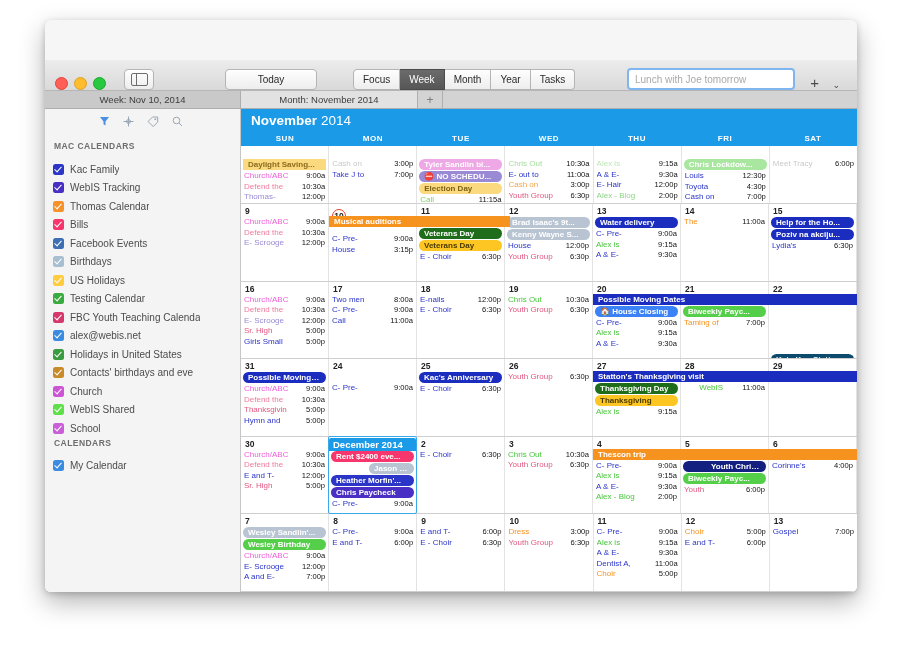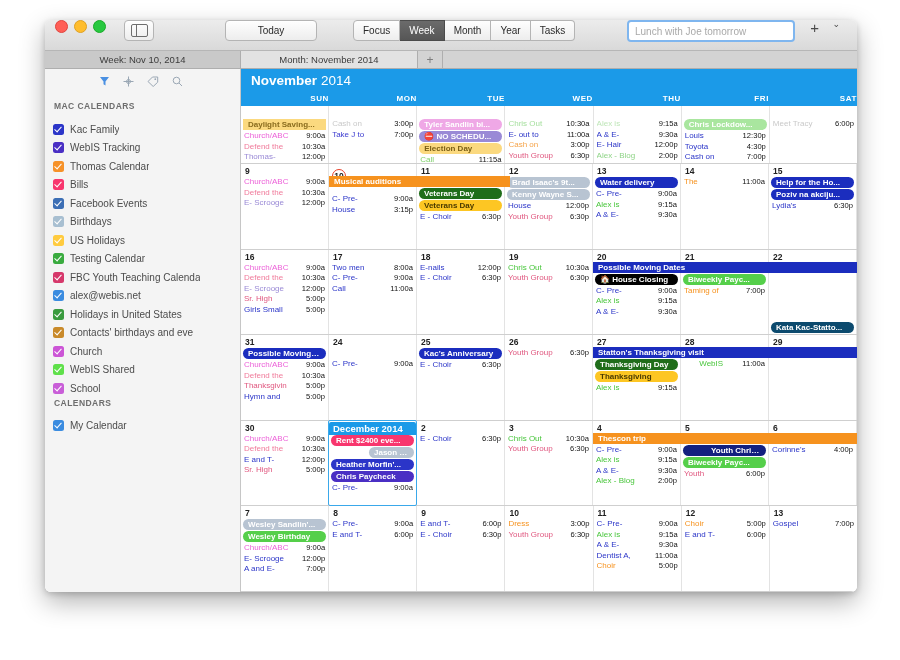--- a/index.html
+++ b/index.html
@@ -17,21 +17,21 @@
     background:#f6f6f6;border-radius:6px;
     box-shadow:0 10px 26px rgba(0,0,0,.30), 0 2px 6px rgba(0,0,0,.18);
     overflow:hidden;display:flex;flex-direction:column;
   }
 
   
   .titlebar{
     height:30px;flex:0 0 30px;
     background:linear-gradient(#ececec,#d9d9d9);
     border-bottom:1px solid #b6b6b6;
-    display:flex;align-items:flex-start;position:relative;
+    display:flex;align-items:flex-end;position:relative;margin-top:40px;
   }
   .traffic{display:flex;gap:6px;margin-left:10px;}
   .dot{width:11px;height:11px;border-radius:50%;}
   .dot.r{background:#ff5f57;border:1px solid #e0443e;}
   .dot.y{background:#ffbd2e;border:1px solid #dea123;}
   .dot.g{background:#28c840;border:1px solid #1aab29;}
 
   .tbtn{
     background:linear-gradient(#fefefe,#ededed);
     border:1px solid #b4b4b4;border-radius:4px;
@@ -114,21 +114,21 @@
     height:23px;flex:0 0 23px;background:#1b9ae8;color:#fff;
     display:flex;align-items:center;padding-left:10px;font-size:13.5px;
   }
   .cal-title b{font-weight:bold;}
   .cal-title span{font-weight:normal;margin-left:4px;}
   .dow{
     height:13px;flex:0 0 13px;background:#1b9ae8;color:#fff;display:flex;
     border-bottom:1px solid #1b9ae8;
   }
   .dow div{
-    flex:1;text-align:right;font-size:8px;font-weight:bold;letter-spacing:.6px;
+    flex:1;text-align:center;font-size:8px;font-weight:bold;letter-spacing:.6px;
     line-height:13px;
   }
   .grid{flex:1;display:flex;flex-direction:column;min-height:0;}
   .wk{display:flex;border-bottom:1px solid #cfcfcf;min-height:0;}
   .wk.partial{flex:0 0 57px;overflow:hidden;}
   .wk.full{flex:1 1 0;}
   .day{
     flex:1 1 0;min-width:0;border-right:1px solid #e3e3e3;
     padding:1px 0 0 0;position:relative;overflow:hidden;
   }
@@ -566,21 +566,21 @@
                   <span class="h">10:30a</span>
                 </div>
                 <div class="ev">
                   <span class="t" style="color: rgb(224, 87, 127);">Youth Group</span>
                   <span class="h">6:30p</span>
                 </div>
               </div>
               <div class="day">
                 <div class="dnum">20</div>
                 <div class="spacer"></div>
-                <div class="pill" style="background: #000000; color: rgb(255, 255, 255);">🏠 House Closing</div>
+                <div class="pill" style="background: #3b82f6; color: rgb(255, 255, 255);">🏠 House Closing</div>
                 <div class="ev">
                   <span class="t" style="color: rgb(43, 53, 200);">C- Pre-</span>
                   <span class="h">9:00a</span>
                 </div>
                 <div class="ev">
                   <span class="t" style="color: rgb(73, 198, 60);">Alex is</span>
                   <span class="h">9:15a</span>
                 </div>
                 <div class="ev">
                   <span class="t" style="color: rgb(43, 53, 200);">A &amp; E-</span>

